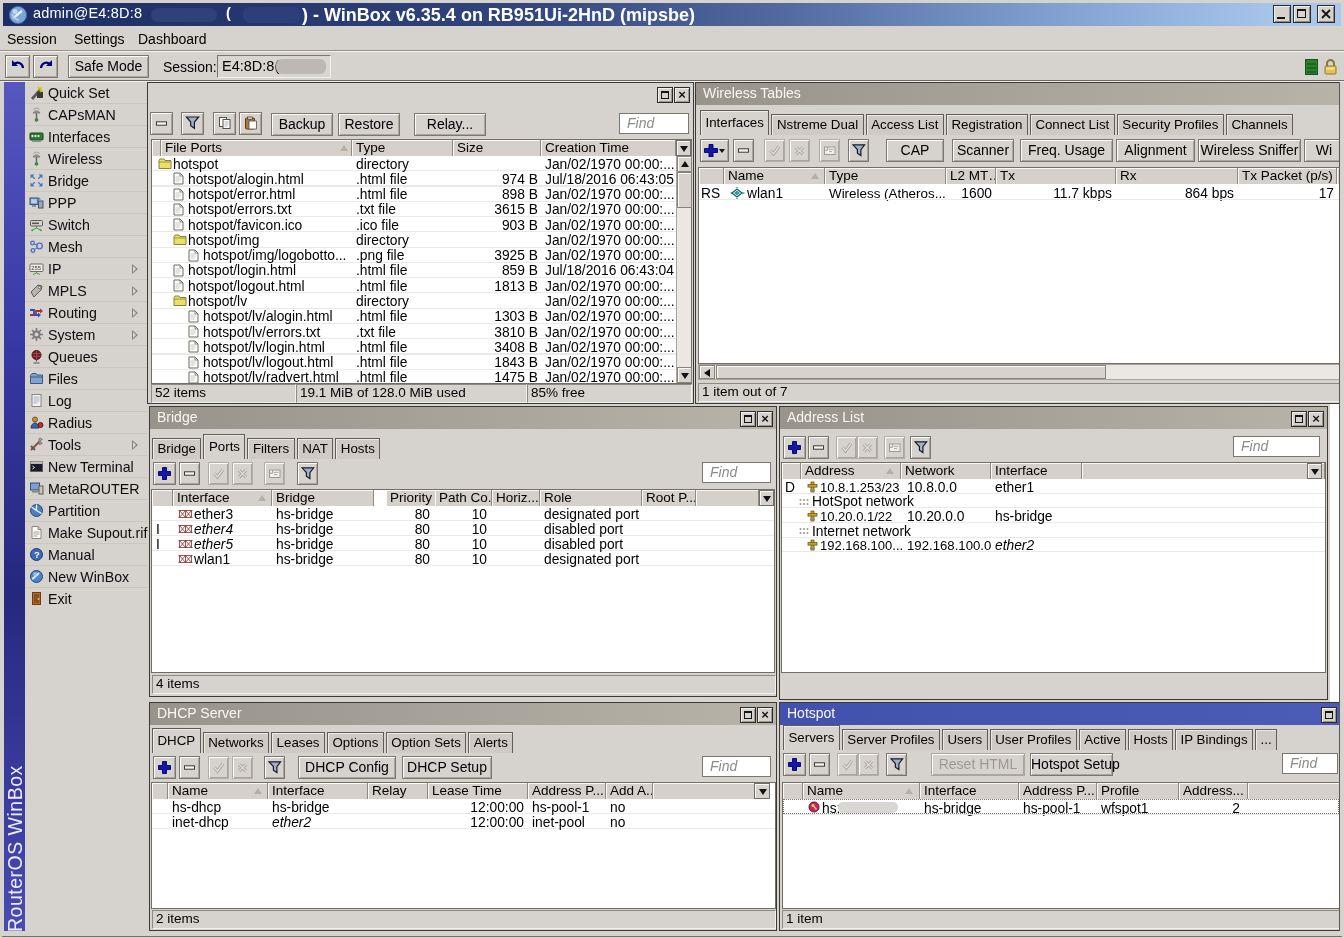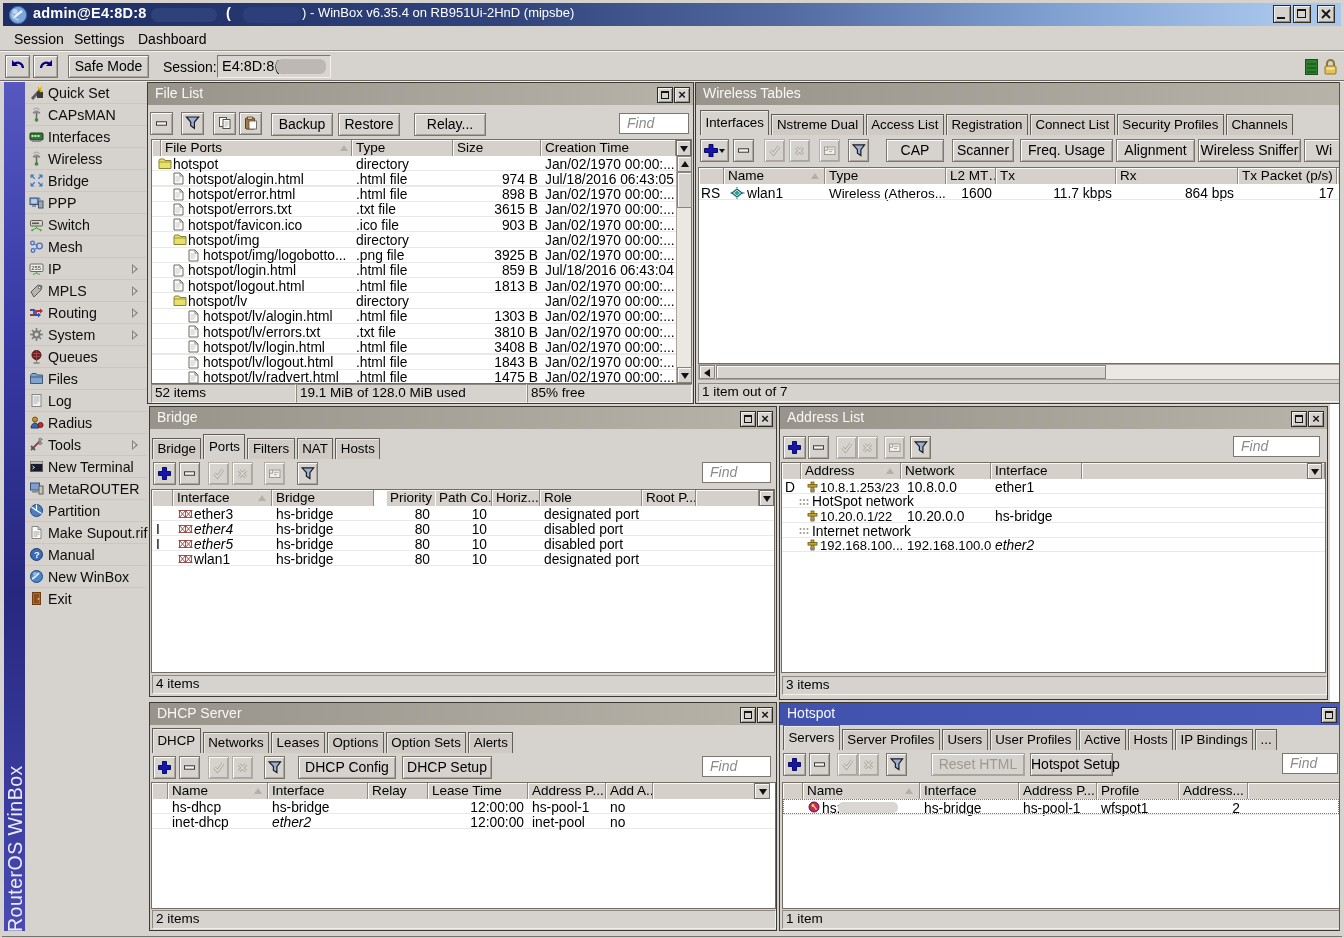--- a/index.html
+++ b/index.html
@@ -43,39 +43,39 @@
 <div class="abs" style="left:0;top:0;width:1344px;height:938px;background:#d6d2ce"></div>
 
 <div class="abs" style="left:3px;top:3px;width:1338px;height:23px;background:linear-gradient(90deg,#1d2e64 0%,#24366d 18%,#31457c 38%,#51699f 58%,#7f9fd0 78%,#a9c7ec 96%)">
   <svg class="abs" style="left:5px;top:2px" width="20" height="20" viewBox="0 0 20 20">
     <circle cx="10" cy="10" r="8.6" fill="#7aa8dd"></circle>
     <circle cx="10" cy="10" r="8.6" fill="none" stroke="#40679f" stroke-width="1"></circle>
     <path d="M5 13c2-1 6-5 9-7" stroke="#eef4fb" stroke-width="2.2" fill="none"></path>
     <path d="M4 9c1 3 4 6 7 6" stroke="#b7d0ea" stroke-width="1.6" fill="none"></path>
     <circle cx="7" cy="6.5" r="2.6" fill="#cfe0f2" opacity=".8"></circle>
   </svg>
-  <div class="abs" style="left:30px;top:2px;font-size:14.5px;font-weight:bold;color:#fff;letter-spacing:.2px">admin@E4:8D:8</div>
+  <div class="abs" style="left:30px;top:2px;font-size:14.5px;font-weight:normal;color:#fff;letter-spacing:.2px">admin@E4:8D:8</div>
   <div class="abs" style="left:148px;top:5px;width:66px;height:14px;background:#2f4179;border-radius:7px"></div>
   <div class="abs" style="left:223px;top:2px;font-size:14.5px;font-weight:bold;color:#fff">(</div>
   <div class="abs" style="left:240px;top:4px;width:58px;height:16px;background:#2d3f7a;border-radius:7px"></div>
-  <div class="abs" style="left:299px;top:2px;font-size:13px;font-weight:normal;color:#fff">) - WinBox v6.35.4 on RB951Ui-2HnD (mipsbe)</div>
+  <div class="abs" style="left:299px;top:2px;font-size:18px;font-weight:bold;color:#fff">) - WinBox v6.35.4 on RB951Ui-2HnD (mipsbe)</div>
   <div class="abs" style="right:50px;top:2px;width:18px;height:18px;background:#d6d2ce;border:1px solid #2e2c28;box-shadow:inset 1px 1px 0 #f2f0eb,inset -1px -1px 0 #8e8a81">
     <div class="abs" style="left:3px;bottom:3px;width:8px;height:2px;background:#141414"></div>
   </div>
   <div class="abs" style="right:30px;top:2px;width:18px;height:18px;background:#d6d2ce;border:1px solid #2e2c28;box-shadow:inset 1px 1px 0 #f2f0eb,inset -1px -1px 0 #8e8a81">
     <div class="abs" style="left:3px;top:3px;width:9px;height:9px;border:1px solid #141414;border-top-width:2px"></div>
   </div>
   <div class="abs" style="right:6px;top:2px;width:18px;height:18px;background:#d6d2ce;border:1px solid #2e2c28;box-shadow:inset 1px 1px 0 #f2f0eb,inset -1px -1px 0 #8e8a81">
     <svg class="abs" style="left:3px;top:3px" width="10" height="10" viewBox="0 0 10 10">
         <path d="M1 1l8 8M9 1l-8 8" stroke="#141414" stroke-width="1.8"></path>
       </svg>
   </div>
 </div>
 
-<div class="abs" style="left:14px;top:31px;font-size:14px">Session</div>
+<div class="abs" style="left:7px;top:31px;font-size:14px">Session</div>
 <div class="abs" style="left:74px;top:31px;font-size:14px">Settings</div>
 <div class="abs" style="left:138px;top:31px;font-size:14px">Dashboard</div>
 <div class="abs" style="left:0;top:50px;width:1344px;height:1px;background:#94908a"></div>
 <div class="abs" style="left:0;top:51px;width:1344px;height:1px;background:#f4f2ee"></div>
 
 <div class="tbtn ib" style="left:5px;top:55px;width:25px">
   <svg width="16" height="14" viewBox="0 0 16 14" style="margin-top:3px">
       <path d="M3.5 5.5c4-3.5 9-1.5 9.5 3.5" fill="none" stroke="#000080" stroke-width="2.2"></path>
       <path d="M2 1v6h6z" fill="#000080"></path>
     </svg>
@@ -319,21 +319,20 @@
         <circle cx="9.5" cy="8" r=".9" fill="#e8c152"></circle>
       </svg>
       <span>Exit</span>
     </div>
 </div>
 
 <div class="abs" style="left:1330px;top:404px;width:9px;height:298px;background:#fff"></div>
 <div class="abs" style="left:1339px;top:82px;width:1px;height:852px;background:#5a5852"></div>
 
 <div id="winFileList" class="win" style="left:147px;top:82px;width:547px;height:322px">
-  <div class="ttl">File List</div>
   <div class="wb" style="right:20px">
       <div class="mxg"></div>
     </div>
   <div class="wb" style="right:3px">
       <div class="clg">×</div>
     </div>
   <div class="tbtn ib" style="left:2px;top:29px"><svg width="13" height="13" viewBox="0 0 13 13" style="margin-top:4px">
         <rect x="1.5" y="4.8" width="10" height="3.4" fill="#f6f4ef" stroke="#3c3a35" stroke-width="1"></rect>
       </svg></div>
   <div class="tbtn ib" style="left:33px;top:29px"><svg width="15" height="14" viewBox="0 0 15 14" style="margin-top:3px">
@@ -780,21 +779,20 @@
 <div class="c" style="left:30px;top:60.6px">Internet network</div>
 <svg class="abs" style="left:25px;top:76.3px" width="11" height="12" viewBox="0 0 11 12">
         <rect x="4" y="1" width="3" height="10" fill="#c9a227" stroke="#6e5a10" stroke-width=".8"></rect>
         <rect x="1" y="3.5" width="9" height="2.6" fill="#c9a227" stroke="#6e5a10" stroke-width=".8"></rect>
         <rect x="3" y="8.5" width="5" height="2" fill="#8a8a8a"></rect>
       </svg>
 <div class="c" style="left:38px;top:75.3px;width:82px;font-size:13px">192.168.100...</div>
 <div class="c" style="left:125px;top:75.3px;font-size:13.2px">192.168.100.0</div>
 <div class="c i" style="left:213px;top:75.3px">ether2</div>
   </div>
-  <div class="stat" style="left:2px;top:269px;width:545px">3 items</div>
 </div>
 <div id="winDhcp" class="win" style="left:149px;top:702px;width:628px;height:229px">
   <div class="ttl">DHCP Server</div>
   <div class="wb" style="right:20px">
       <div class="mxg"></div>
     </div>
   <div class="wb" style="right:3px">
       <div class="clg">×</div>
     </div>
   <div class="tabs" style="left:2px;top:25px;height:25px">

